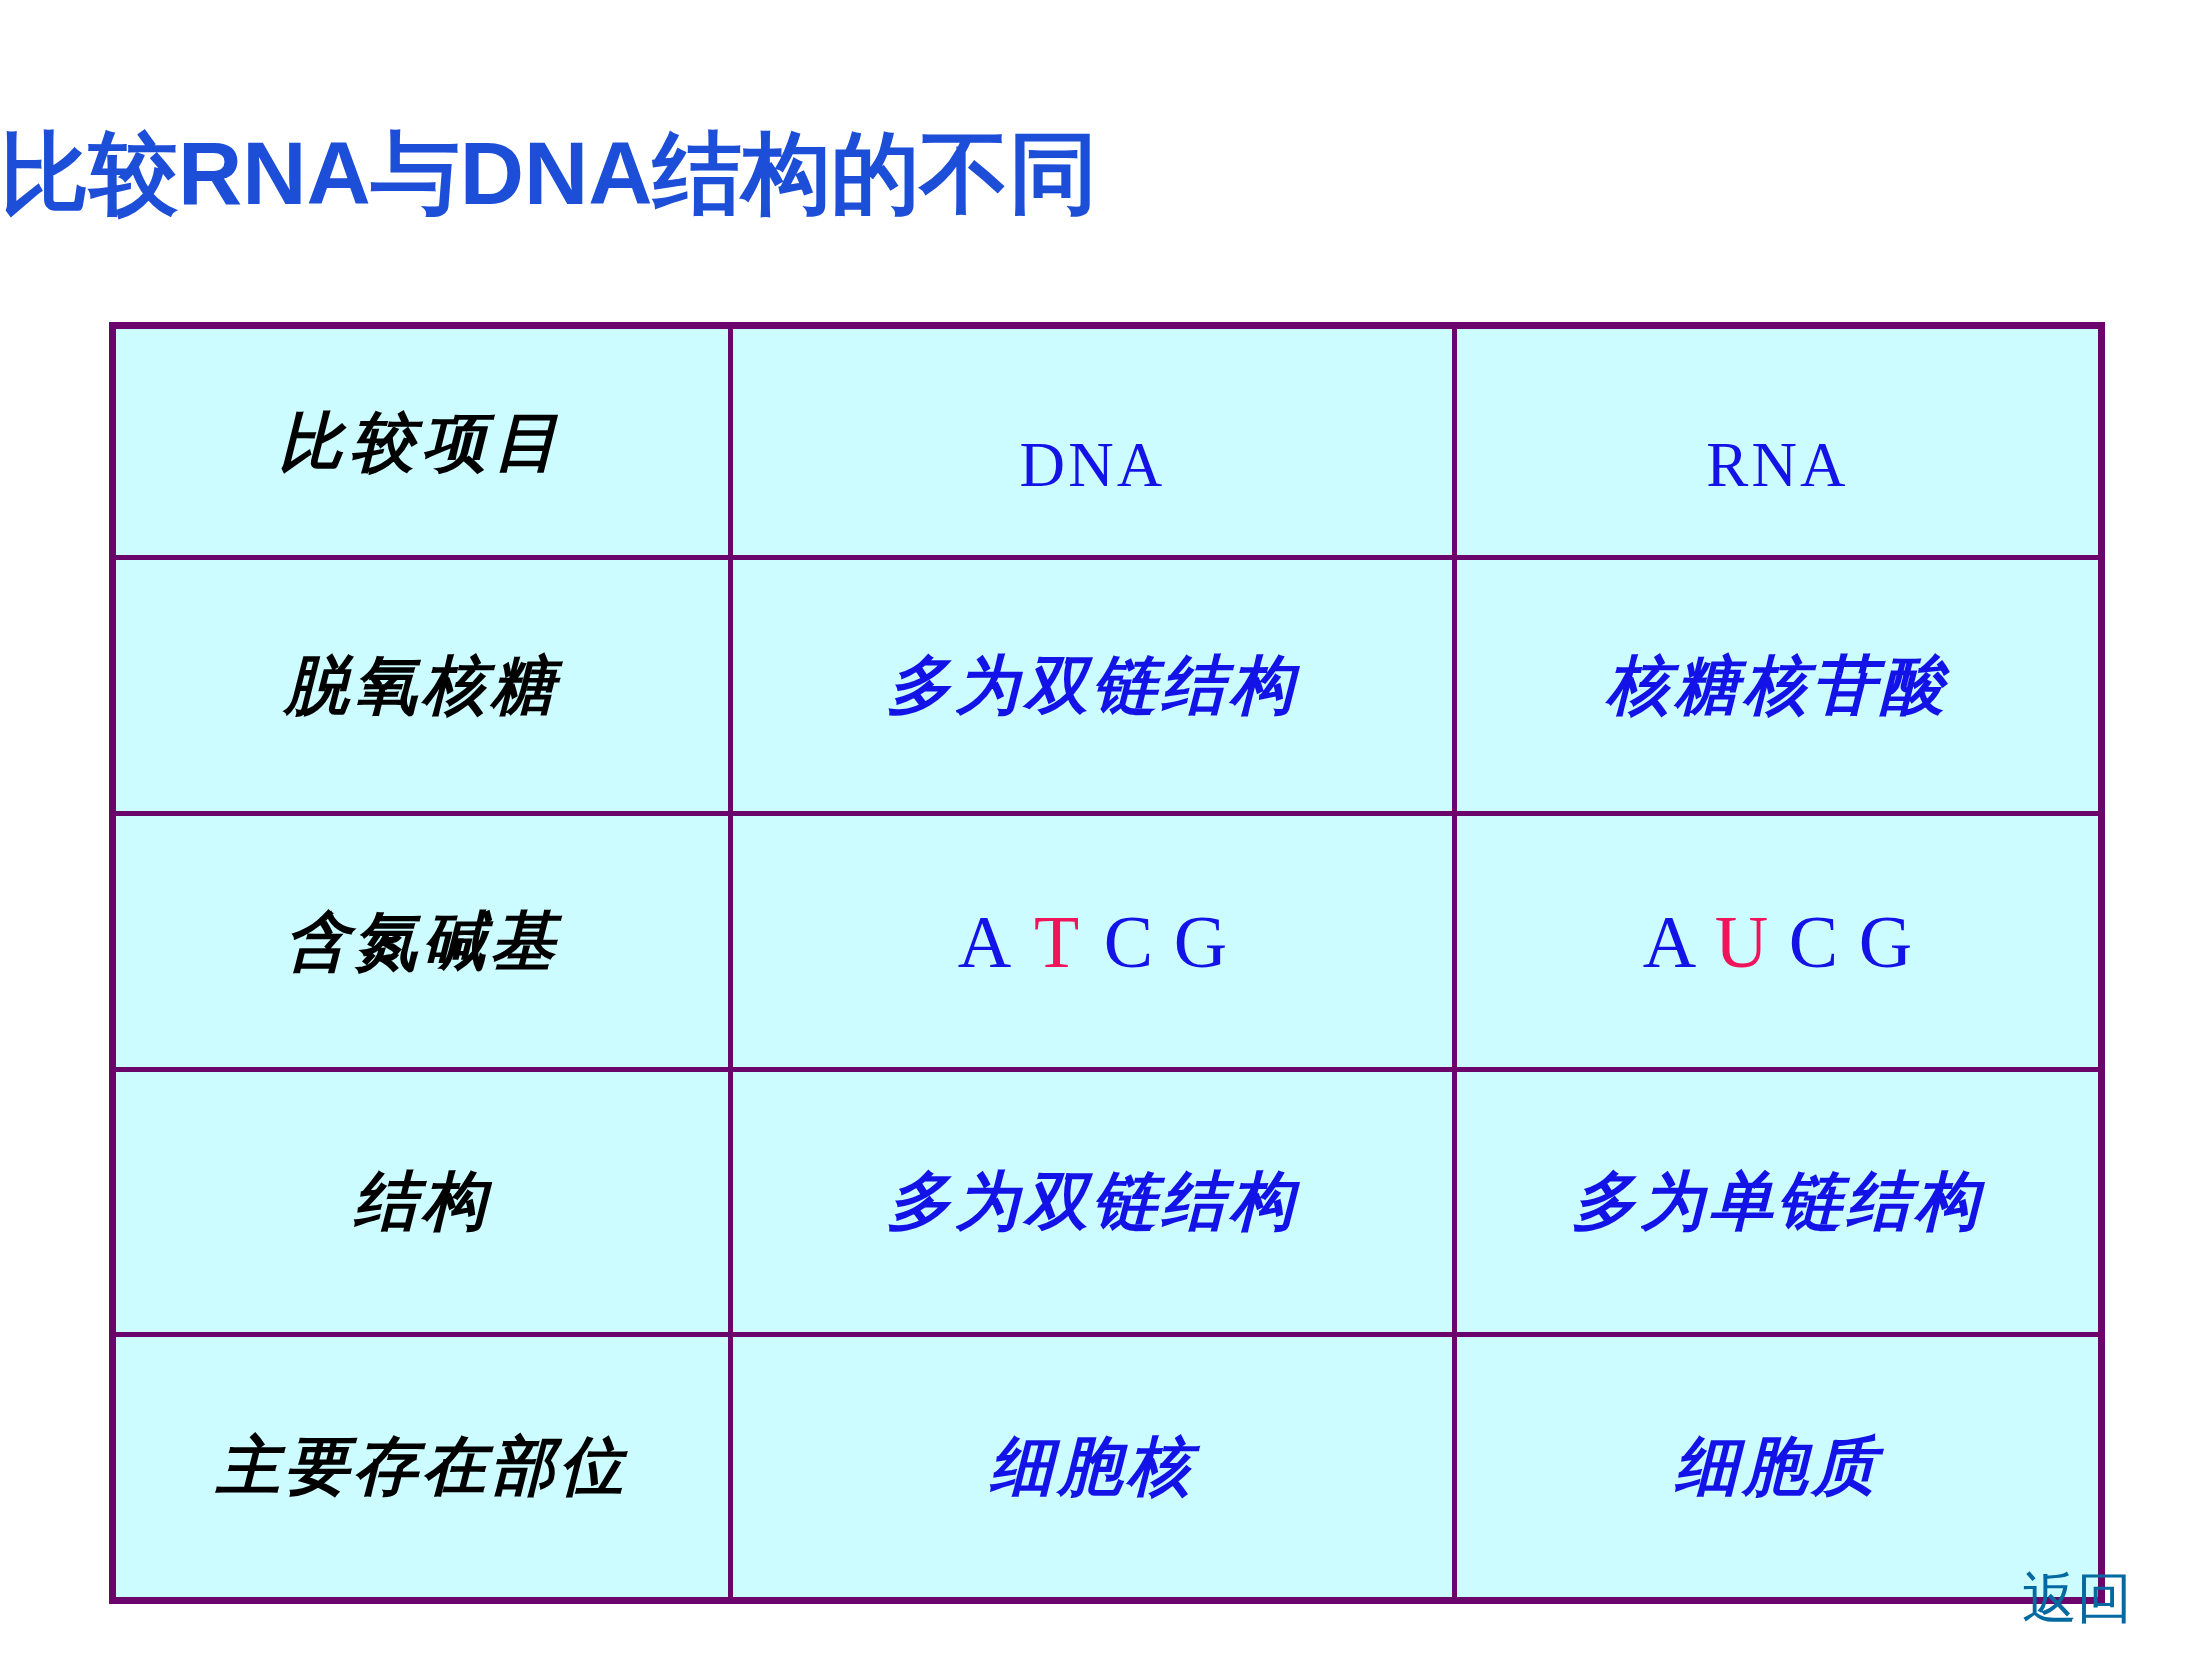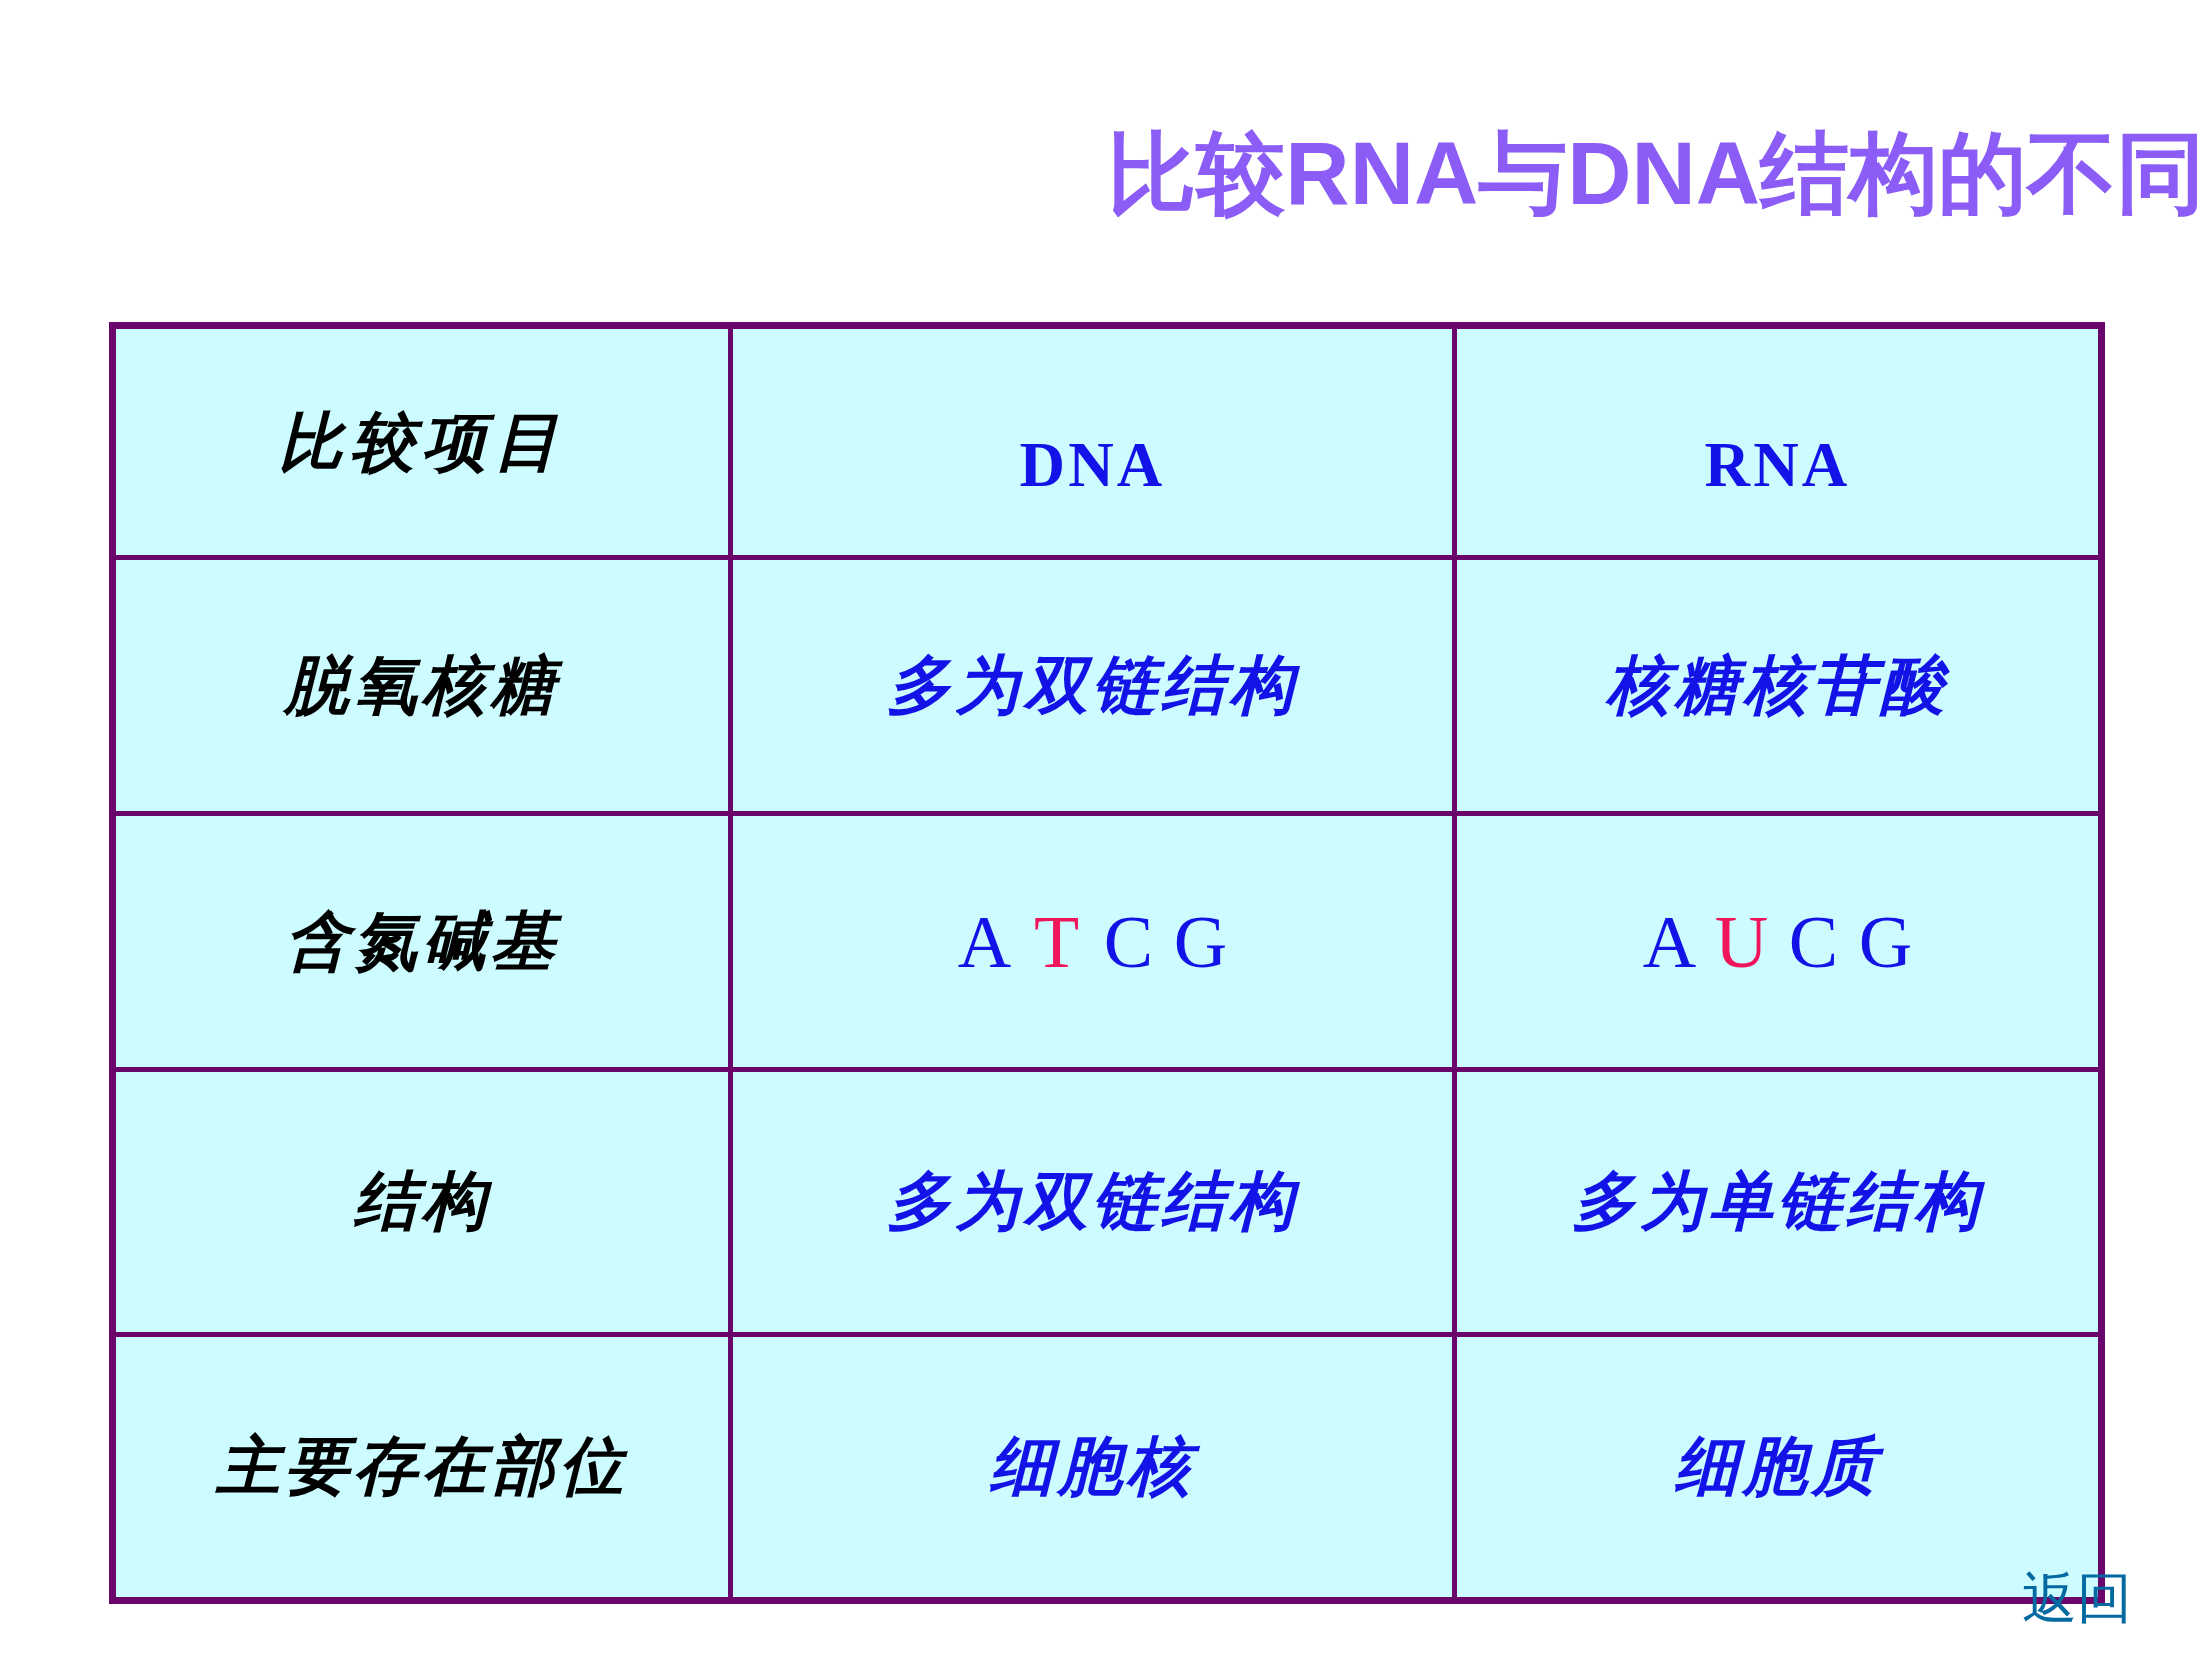--- a/index.html
+++ b/index.html
@@ -14,26 +14,26 @@
     font-family: "Liberation Serif", "DejaVu Serif", serif;
     overflow: hidden;
   }
 
   
   #slide-title {
     position: absolute;
     left: 0;
     top: 129px;
     width: 2205px;
-    text-align: right;
+    text-align: left;
     font-family: "Liberation Sans", "DejaVu Sans", sans-serif;
     font-weight: bold;
     font-size: 89px;
     line-height: 1.0;
-    color: #8b5cf6;
+    color: #1d4ed8;
     letter-spacing: 0px;
     white-space: nowrap;
   }
 
   
   #compare-table {
     position: absolute;
     left: 109px;
     top: 322px;
     width: 1989px;
@@ -83,21 +83,21 @@
 
   
   .hdr-item .cell-text {
     color: #000000;
     font-size: 64px;
     letter-spacing: 7.7px;
   }
   .hdr-lat .cell-text {
     color: #1313E8;
     font-style: normal;
-    font-weight: bold;
+    font-weight: normal;
     font-size: 63px;
     letter-spacing: 3.1px;
     margin-top: 46px;
   }
 
   
   .bases {
     display: block;
     width: 100%;
     font-family: "Liberation Serif", "DejaVu Serif", serif;

